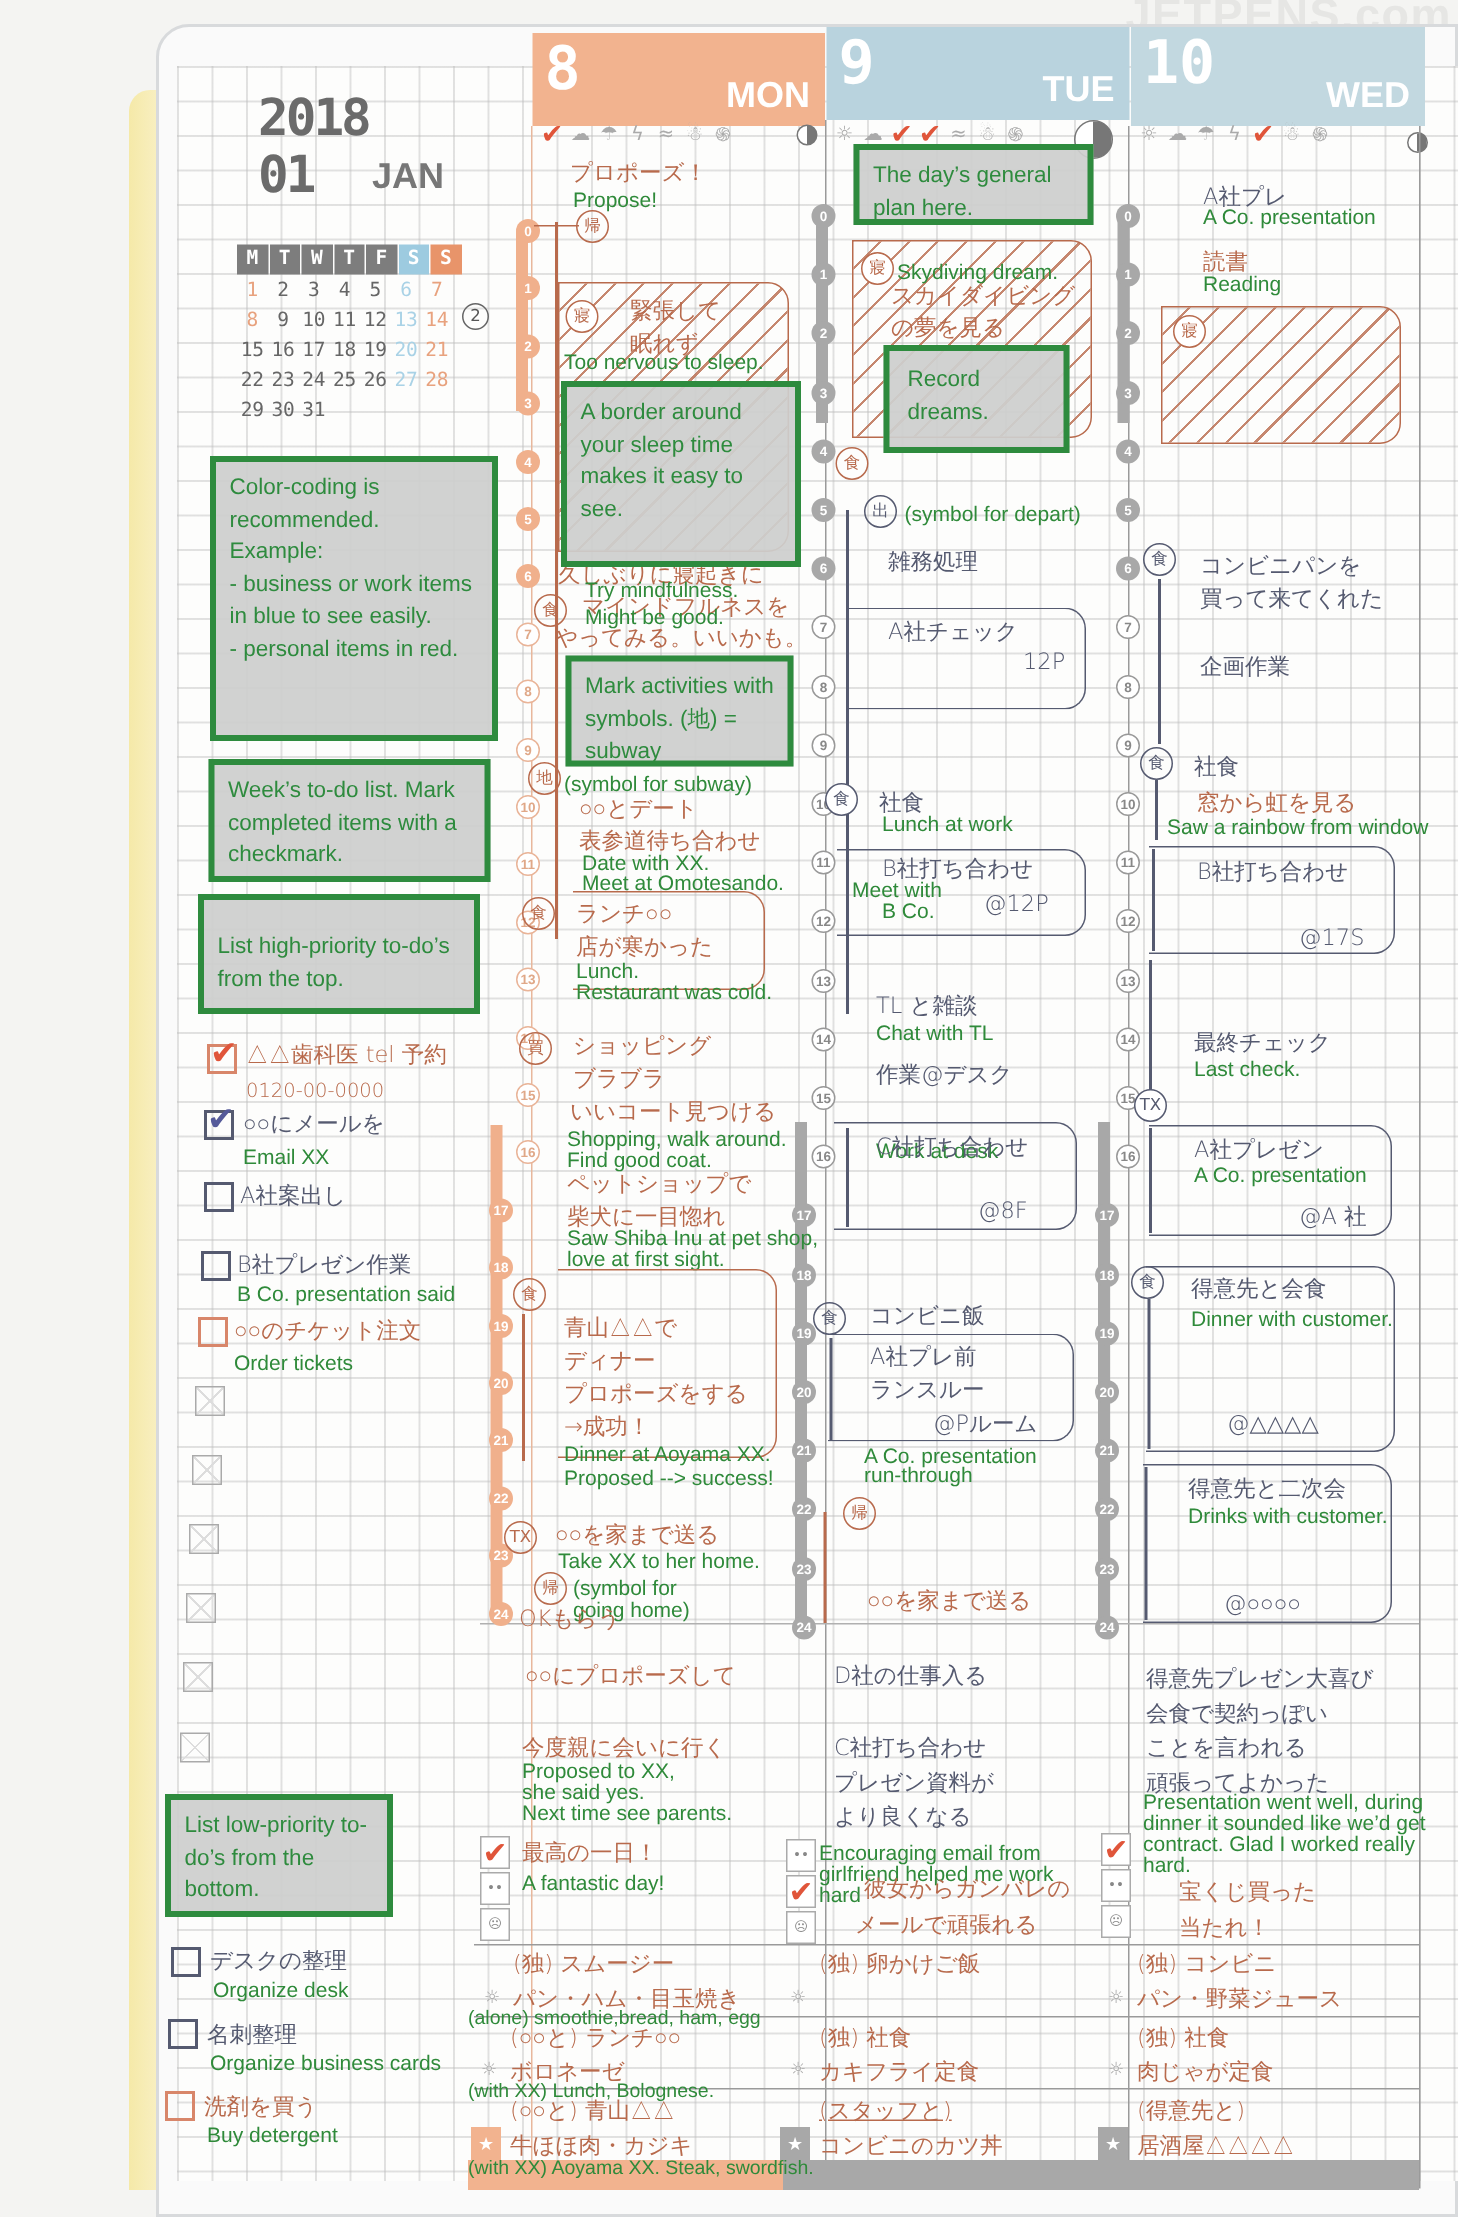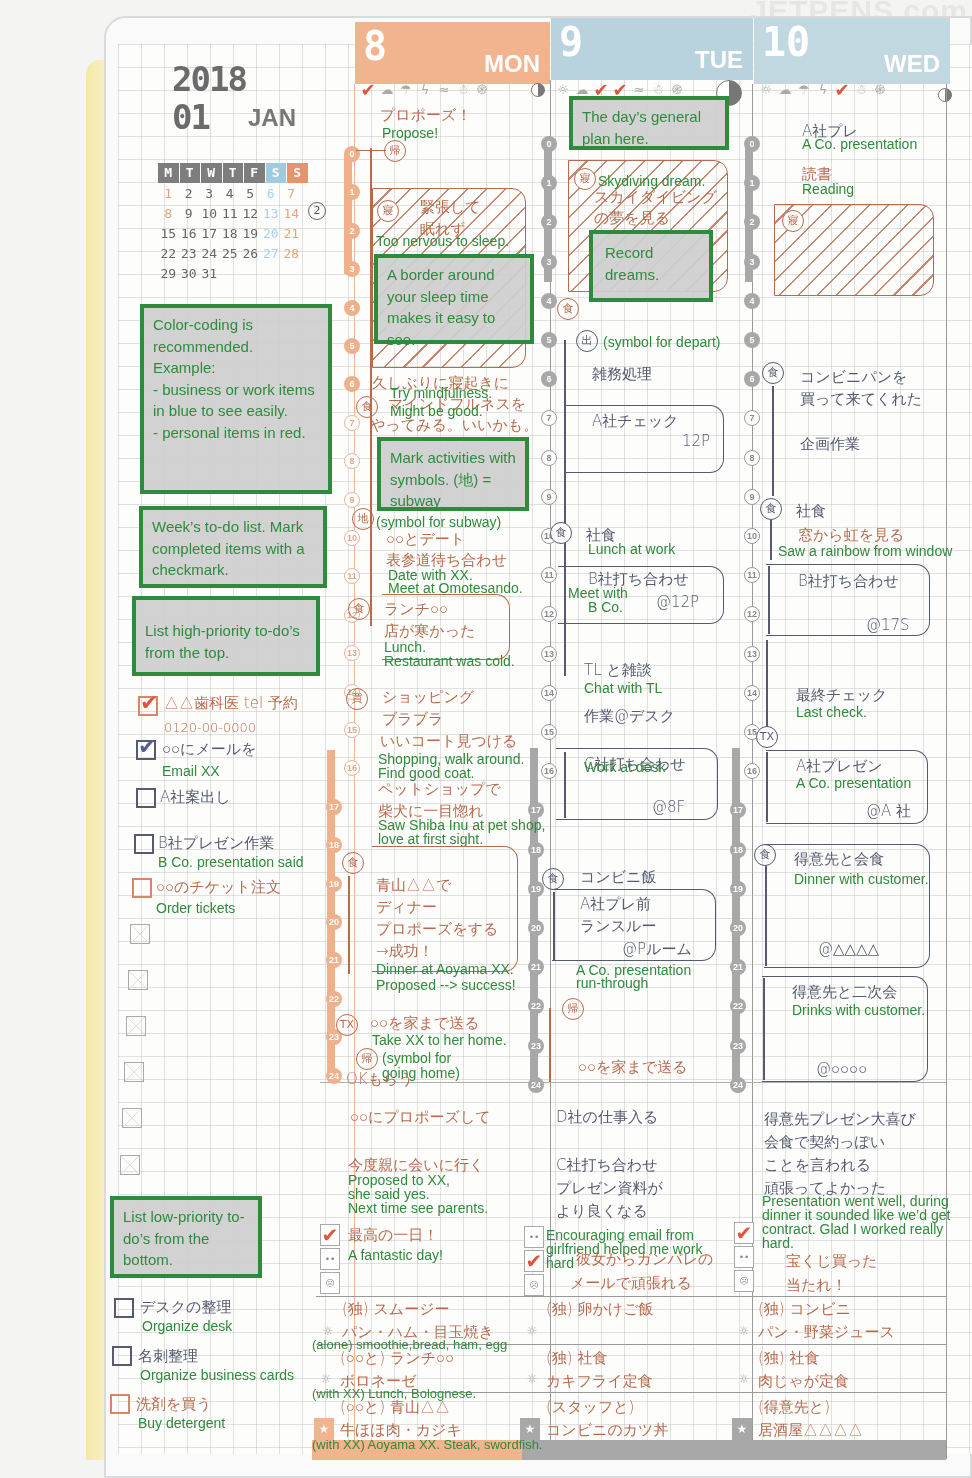--- a/index.html
+++ b/index.html
@@ -517,21 +517,21 @@
 <div class="abs jp red" style="left:340px; top:1396px;">(○○と) 青山△△</div>
 <div class="abs jp red" style="left:340px; top:1419px;">牛ほほ肉・カジキ</div>
 <div class="abs en en-sm" style="left:312px; top:1438px;">(with XX) Aoyama XX. Steak, swordfish.</div>
 
 <div class="meal-icon" style="left:522px; top:1320px;">☼</div>
 <div class="meal-icon" style="left:522px; top:1368px;">☼</div>
 <div class="meal-icon star-gr" style="left:520px; top:1418px;">★</div>
 <div class="abs jp red" style="left:546px; top:1298px;">(独) 卵かけご飯</div>
 <div class="abs jp red" style="left:546px; top:1347px;">(独) 社食</div>
 <div class="abs jp red" style="left:546px; top:1370px;">カキフライ定食</div>
-<div class="abs jp red" style="left:546px; top:1396px;">(スタッフと)</div>
+<div class="abs jp red" style="left:546px; top:1396px;text-decoration:underline;">(スタッフと)</div>
 <div class="abs jp red" style="left:546px; top:1419px;">コンビニのカツ丼</div>
 
 <div class="meal-icon" style="left:734px; top:1320px;">☼</div>
 <div class="meal-icon" style="left:734px; top:1368px;">☼</div>
 <div class="meal-icon star-gr" style="left:732px; top:1418px;">★</div>
 <div class="abs jp red" style="left:758px; top:1298px;">(独) コンビニ</div>
 <div class="abs jp red" style="left:758px; top:1321px;">パン・野菜ジュース</div>
 <div class="abs jp red" style="left:758px; top:1347px;">(独) 社食</div>
 <div class="abs jp red" style="left:758px; top:1370px;">肉じゃが定食</div>
 <div class="abs jp red" style="left:758px; top:1396px;">(得意先と)</div>
@@ -571,21 +571,21 @@
 <div class="abs jp navy" style="left:140px; top:1296px;">デスクの整理</div>
 <div class="abs en" style="left:142px; top:1319px;">Organize desk</div>
 <div class="cb" style="left:112px; top:1346px;"></div>
 <div class="abs jp navy" style="left:138px; top:1345px;">名刺整理</div>
 <div class="abs en" style="left:140px; top:1368px;">Organize business cards</div>
 <div class="cb r" style="left:110px; top:1394px;"></div>
 <div class="abs jp red" style="left:136px; top:1393px;">洗剤を買う</div>
 <div class="abs en" style="left:138px; top:1416px;">Buy detergent</div>
 
 <div class="callout" style="left:569px; top:96px; width:160px; height:54px;">The day’s general plan here.</div>
-<div class="callout" style="left:374px; top:254px; width:160px; height:90px;">A border around your sleep time makes it easy to see.</div>
+<div class="callout" style="left:374px; top:254px; width:160px; height:124px;">A border around your sleep time makes it easy to see.</div>
 <div class="callout" style="left:589px; top:230px; width:124px; height:72px; padding:8px 12px;">Record dreams.</div>
 <div class="callout" style="left:377px; top:437px; width:152px; height:74px;">Mark activities with symbols. (地) = subway</div>
 <div class="callout" style="left:140px; top:304px; width:192px; height:190px; white-space:pre-line;">Color-coding is recommended.
 Example:
 - business or work items in blue to see easily.
 - personal items in red.</div>
 <div class="callout" style="left:139px; top:506px; width:188px; height:82px;">Week’s to-do list. Mark completed items with a checkmark.</div>
 <div class="callout" style="left:132px; top:596px; width:188px; height:80px; padding-top:20px;">List high-priority to-do’s from the top.</div>
 <div class="callout" style="left:110px; top:1196px; width:152px; height:82px;">List low-priority to-do’s from the bottom.</div>
 

